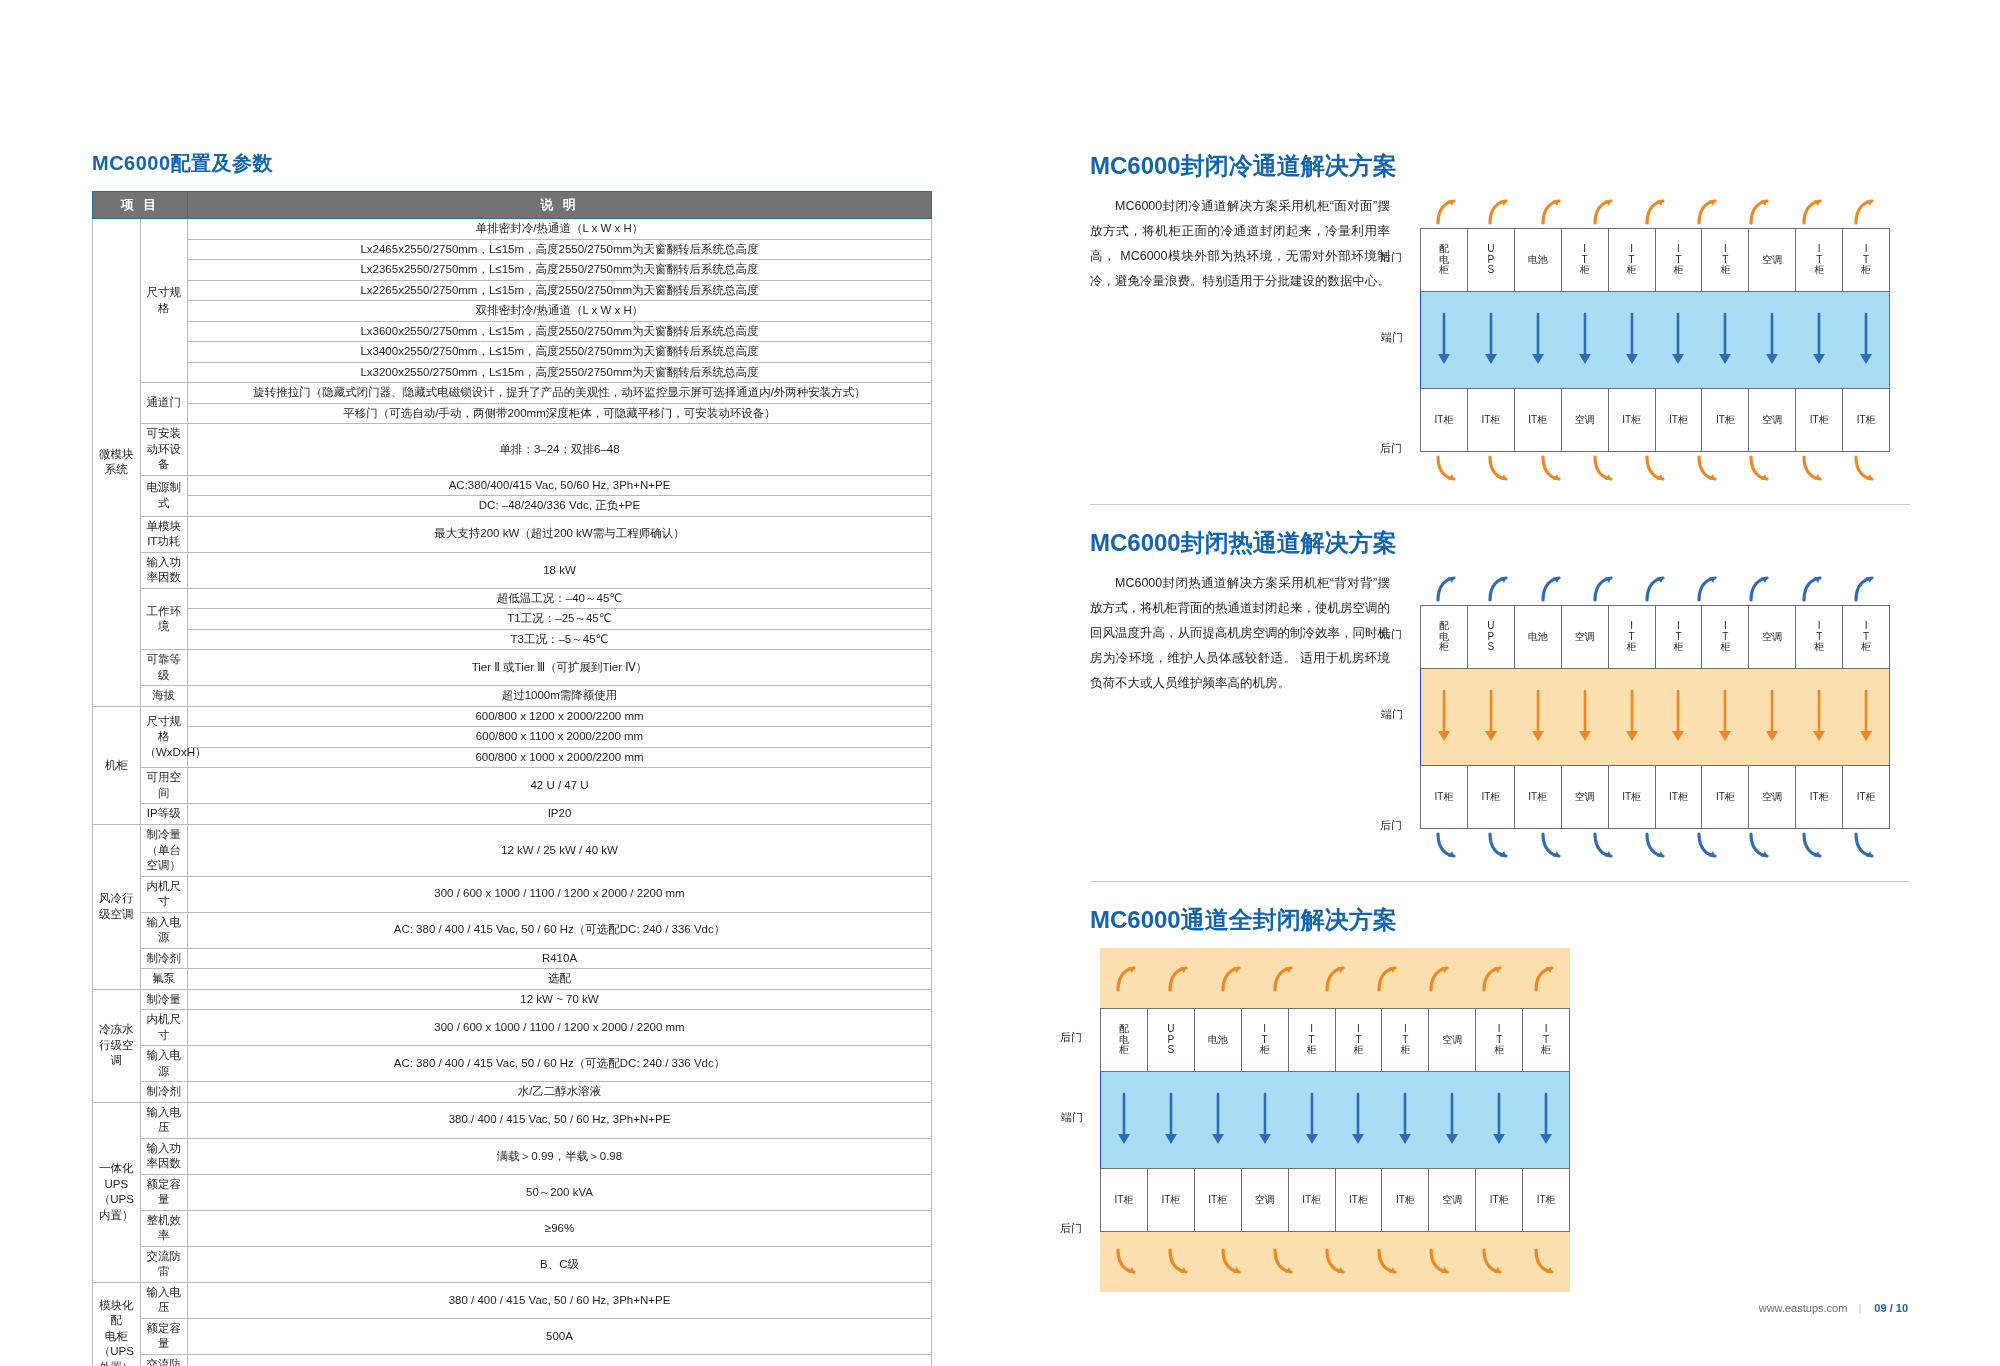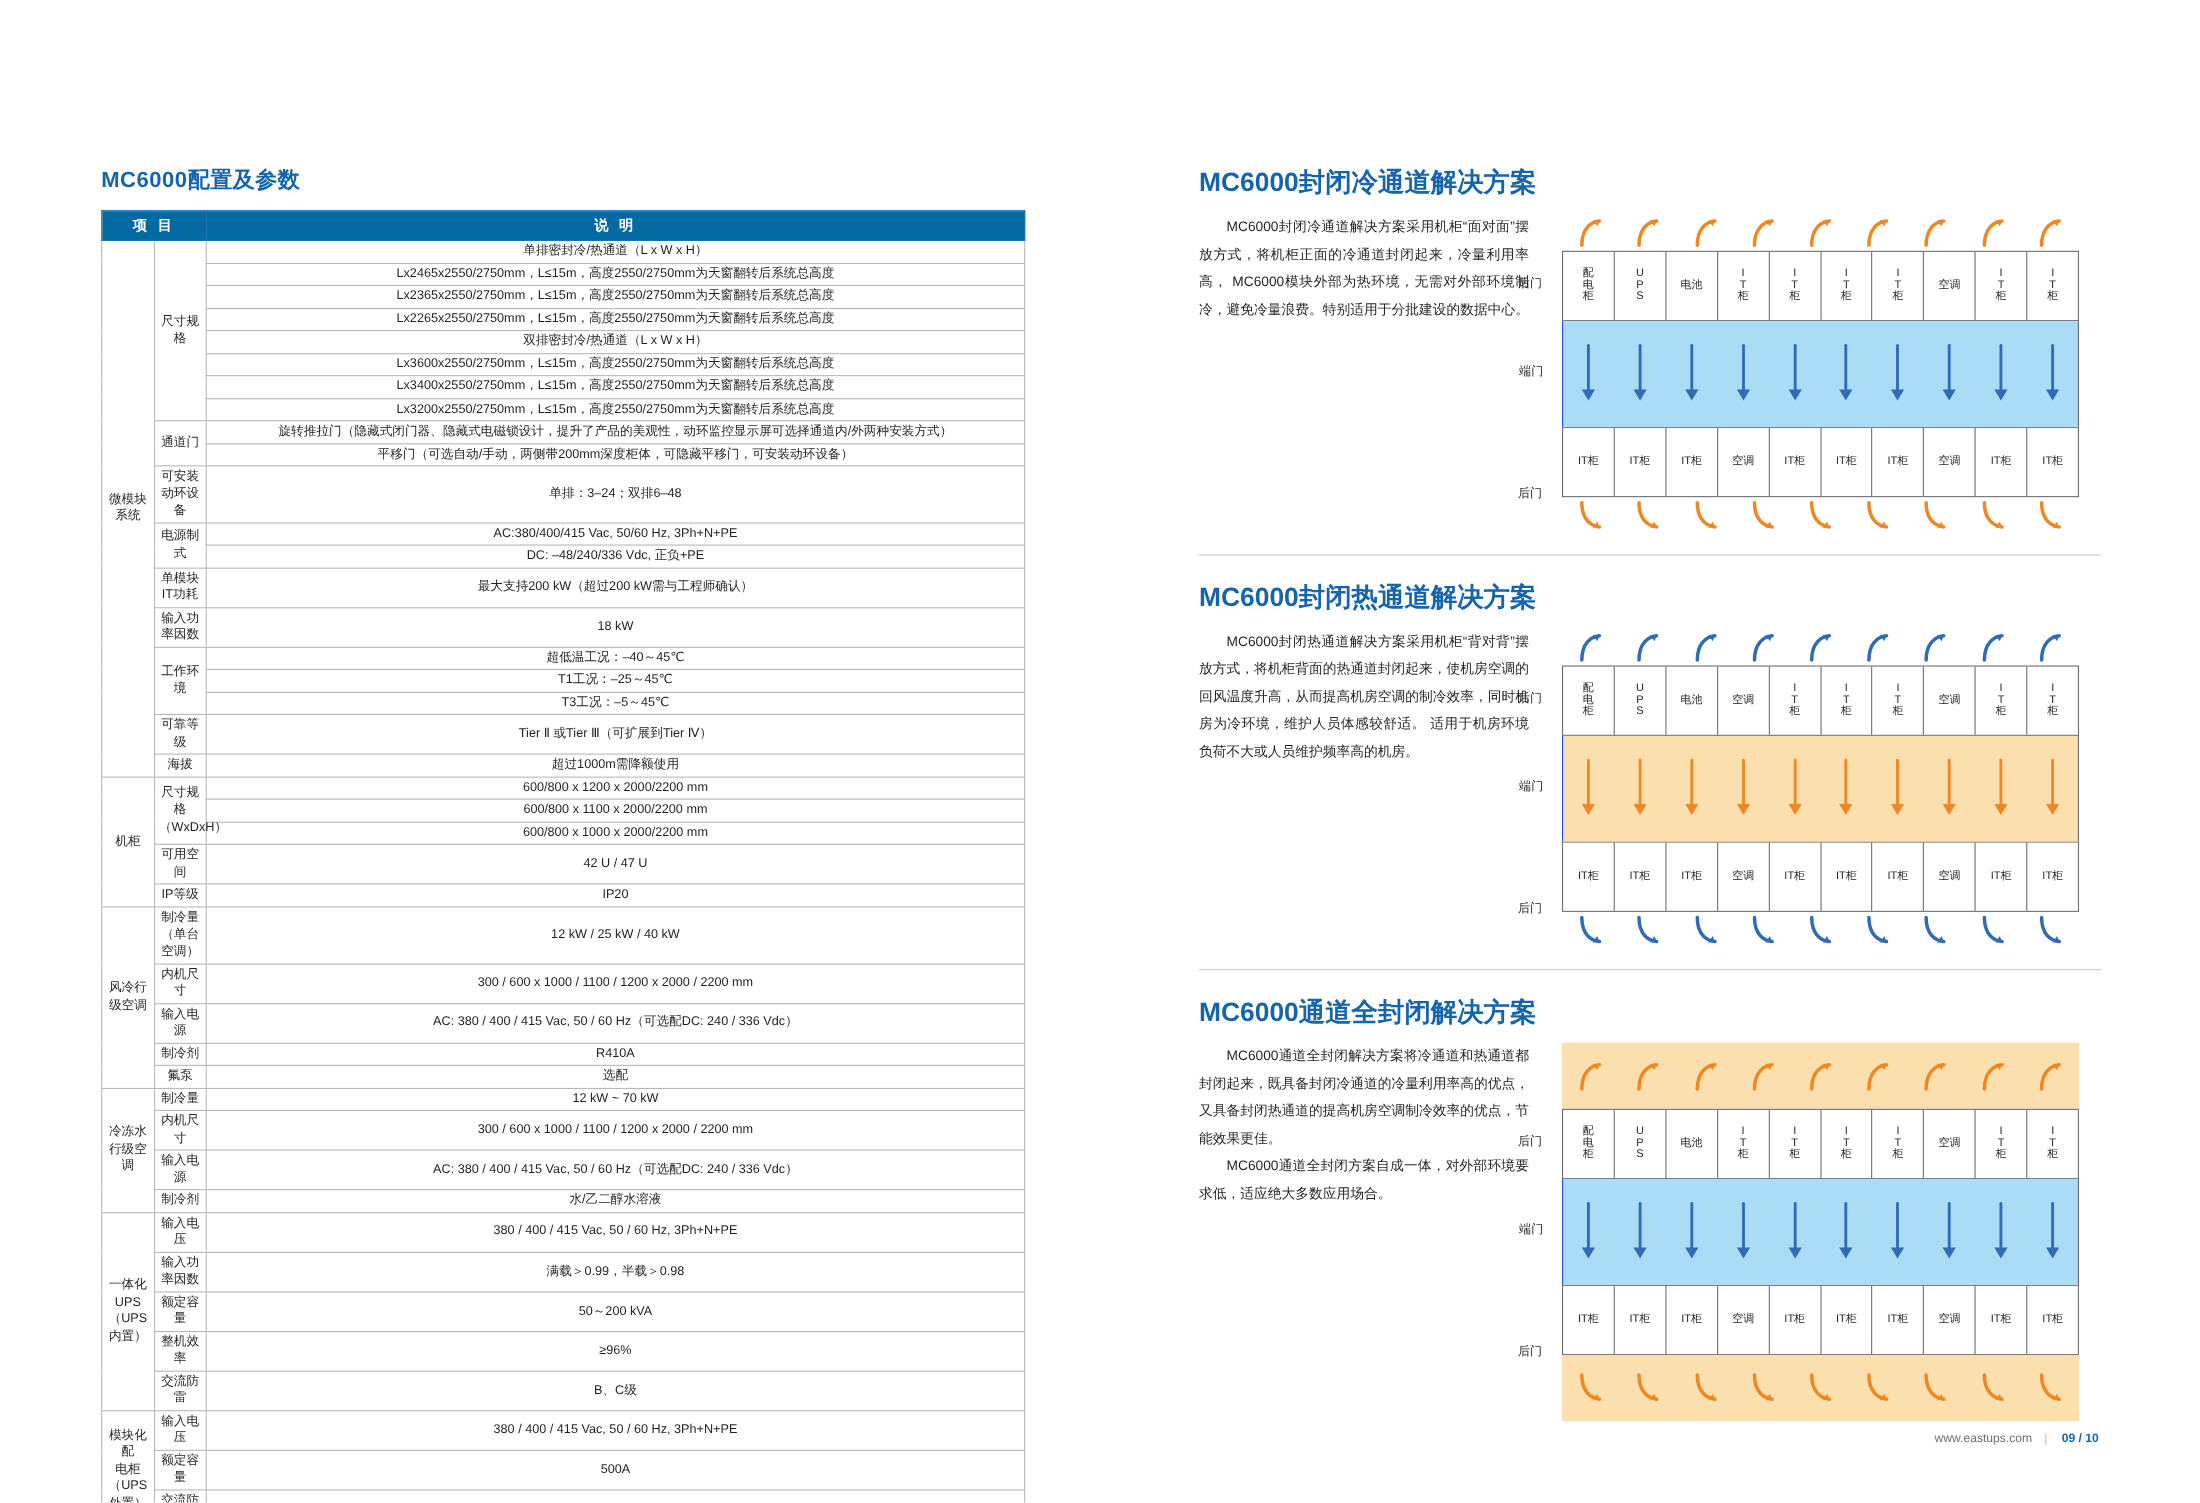--- a/index.html
+++ b/index.html
@@ -17,21 +17,21 @@
     margin-bottom:14px;
   }
   table.spec{
     border-collapse:collapse;width:840px;table-layout:fixed;
     font-size:11.5px;line-height:1.35;
   }
   table.spec td,table.spec th{
     border:1px solid #b9b9b9;padding:2px 4px;vertical-align:middle;
   }
   table.spec thead th{
-    background:#0369a1;color:#fff;font-weight:bold;height:22px;
+    background:#737373;color:#fff;font-weight:bold;height:22px;
     font-size:13px;letter-spacing:3px;border:1px solid #1f6fb2;
   }
   .c-grp{width:86px;text-align:center;}
   .c-item{width:128px;text-align:center;}
   .c-desc{text-align:center;}
   td.desc{text-align:center;}
 
   
   .right{position:absolute;left:1090px;top:150px;width:820px;}
   .sec{position:relative;}
@@ -600,26 +600,20 @@
                   </div>
                 </div>
               </div>
             </div>
           </div>
         </div>
         <div class="sec-rule"></div>
         <div class="sec">
           <div class="sec-head">MC6000通道全封闭解决方案</div>
           <div class="sec-layout">
-            <div class="sec-text">
-              <div class="sec-body">
-                <p>MC6000通道全封闭解决方案将冷通道和热通道都封闭起来，既具备封闭冷通道的冷量利用率高的优点，又具备封闭热通道的提高机房空调制冷效率的优点，节能效果更佳。</p>
-                <p>MC6000通道全封闭方案自成一体，对外部环境要求低，适应绝大多数应用场合。</p>
-              </div>
-            </div>
             <div class="diagram">
               <div class="dgrid">
                 <div class="band hot">
                   <div class="arrows" style="display:flex;justify-content:space-around;align-items:center;">
                     <svg width="26" height="30" viewBox="0 0 26 30">
                       <path d="M5 27 C5 12, 13 6, 21 5" stroke="#ef8722" stroke-width="3.2" fill="none" stroke-linecap="round"></path>
                       <path d="M21 5 l-6 -1 l4 6 z" fill="#ef8722"></path>
                     </svg>
                     <svg width="26" height="30" viewBox="0 0 26 30">
                       <path d="M5 27 C5 12, 13 6, 21 5" stroke="#ef8722" stroke-width="3.2" fill="none" stroke-linecap="round"></path>

